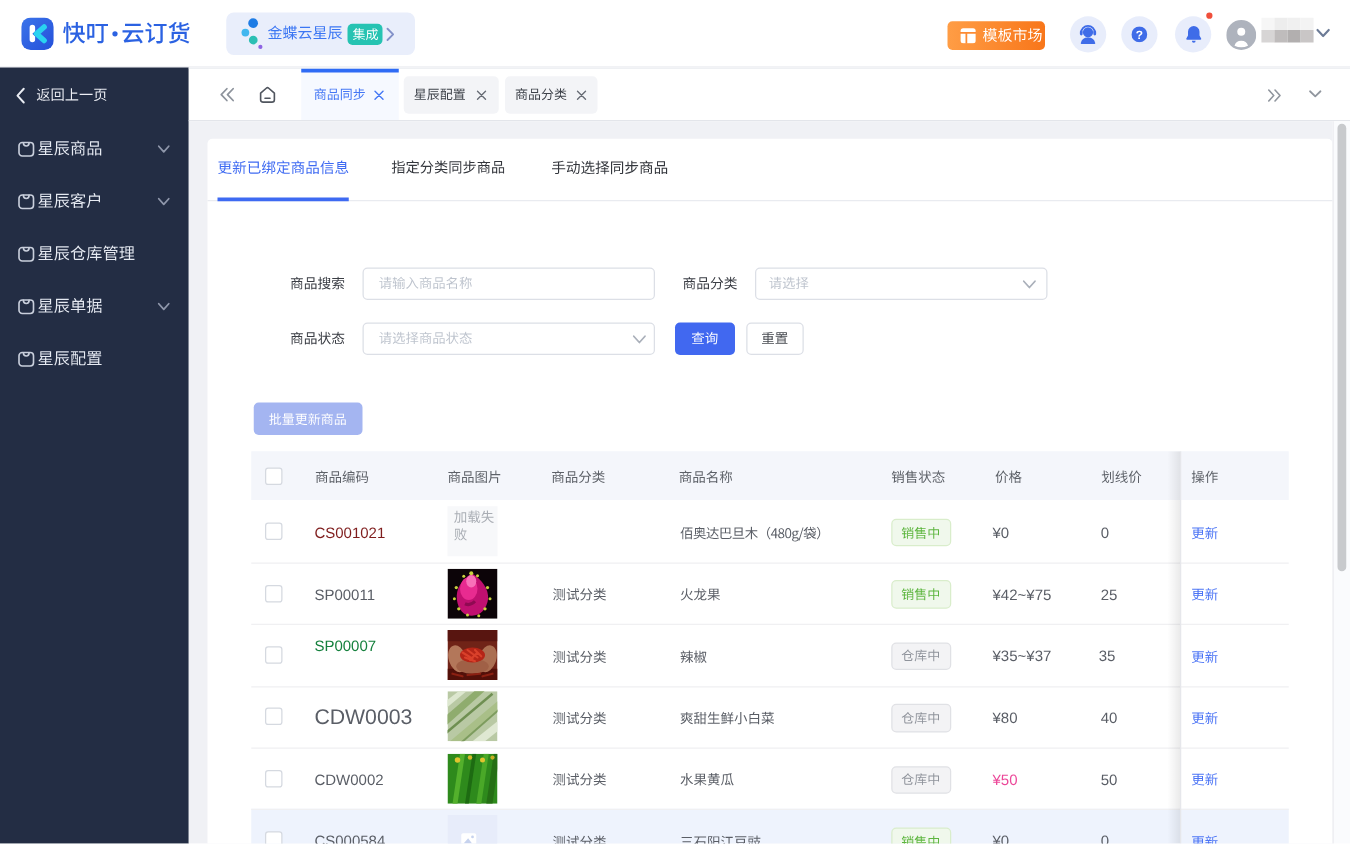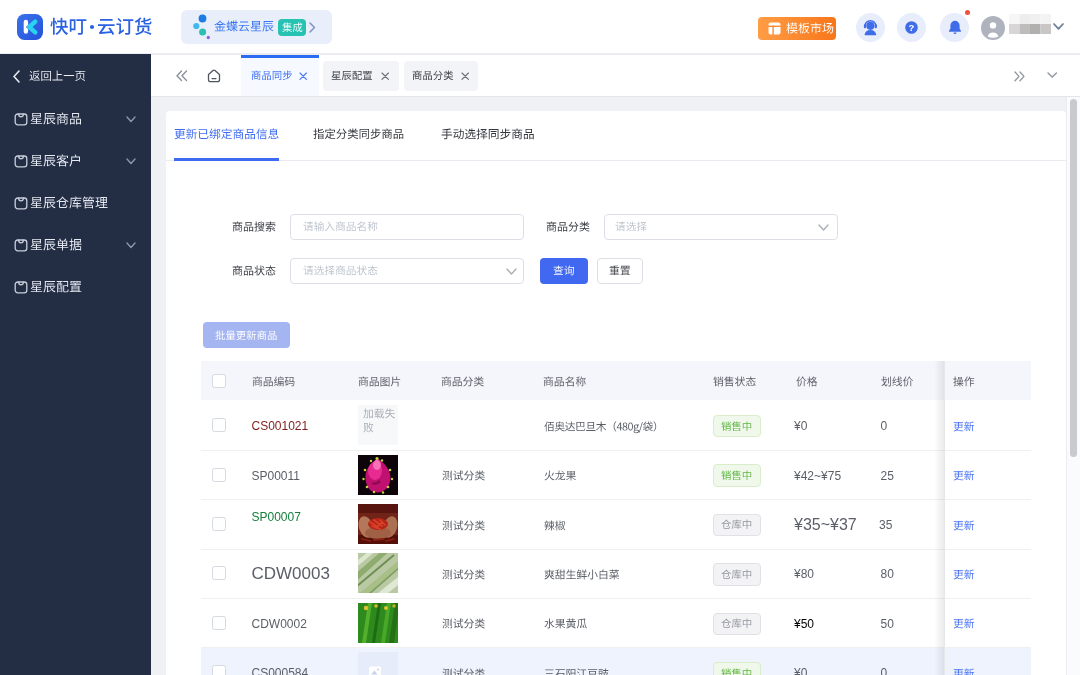--- a/index.html
+++ b/index.html
@@ -336,21 +336,21 @@
     <svg style="position:absolute;left:442px;top:519.5px;" width="44" height="13.0" viewBox="0 -9.5 44 13.0">
       <path fill="#5a5e66" d="M5.2 -1.0C5.8 -0.5 6.4 0.3 6.7 0.8L7.3 0.4C7.0 -0.0 6.3 -0.8 5.8 -1.3ZM3.4 -8.4L3.4 -1.7L4.0 -1.7L4.0 -7.8L6.4 -7.8L6.4 -1.7L7.0 -1.7L7.0 -8.4ZM9.4 -8.9L9.4 -0.1C9.4 0.1 9.3 0.1 9.1 0.1C9.0 0.2 8.5 0.2 7.9 0.1C8.0 0.3 8.1 0.6 8.2 0.8C8.9 0.8 9.4 0.8 9.7 0.7C9.9 0.6 10.0 0.4 10.0 -0.1L10.0 -8.9ZM7.9 -8.1L7.9 -1.6L8.5 -1.6L8.5 -8.1ZM4.8 -7.1L4.8 -3.2C4.8 -1.9 4.6 -0.6 2.8 0.3C2.9 0.4 3.1 0.7 3.2 0.8C5.1 -0.1 5.4 -1.8 5.4 -3.2L5.4 -7.1ZM0.9 -8.4C1.5 -8.0 2.3 -7.5 2.6 -7.2L3.1 -7.8C2.7 -8.2 1.9 -8.6 1.4 -9.0ZM0.4 -5.5C1.0 -5.1 1.8 -4.6 2.2 -4.3L2.7 -5.0C2.3 -5.3 1.5 -5.7 0.9 -6.0ZM0.6 0.3L1.4 0.7C1.8 -0.3 2.4 -1.6 2.7 -2.7L2.1 -3.2C1.7 -1.9 1.1 -0.5 0.6 0.3ZM12.1 -8.4C12.6 -7.9 13.3 -7.2 13.7 -6.8L14.2 -7.3C13.9 -7.8 13.2 -8.4 12.6 -8.9ZM19.2 -8.6C19.6 -8.1 20.1 -7.5 20.4 -7.0L21.0 -7.4C20.7 -7.9 20.2 -8.5 19.8 -8.9ZM11.3 -5.7L11.3 -4.9L12.8 -4.9L12.8 -1.0C12.8 -0.6 12.5 -0.2 12.3 -0.1C12.5 0.0 12.7 0.4 12.7 0.6C12.9 0.4 13.2 0.2 15.0 -1.0C15.0 -1.2 14.9 -1.5 14.8 -1.7L13.6 -1.0L13.6 -5.7ZM18.0 -9.0L18.1 -6.8L14.5 -6.8L14.5 -6.0L18.1 -6.0C18.3 -2.0 18.8 0.8 20.2 0.8C20.6 0.8 21.0 0.4 21.2 -1.4C21.1 -1.5 20.7 -1.7 20.6 -1.9C20.5 -0.8 20.4 -0.2 20.2 -0.2C19.5 -0.3 19.1 -2.7 18.9 -6.0L21.2 -6.0L21.2 -6.8L18.9 -6.8C18.9 -7.5 18.9 -8.3 18.9 -9.0ZM14.7 -0.7L14.9 0.1C15.8 -0.2 17.0 -0.5 18.1 -0.8L18.0 -1.6L16.8 -1.2L16.8 -3.7L17.8 -3.7L17.8 -4.5L14.9 -4.5L14.9 -3.7L16.0 -3.7L16.0 -1.0ZM28.9 -8.9L28.1 -8.6C28.9 -7.0 30.2 -5.2 31.3 -4.2C31.5 -4.5 31.8 -4.8 32.0 -4.9C30.9 -5.8 29.5 -7.4 28.9 -8.9ZM25.1 -8.9C24.5 -7.2 23.4 -5.7 22.1 -4.8C22.3 -4.6 22.6 -4.3 22.8 -4.1C23.1 -4.4 23.3 -4.6 23.6 -4.9L23.6 -4.2L25.7 -4.2C25.5 -2.4 24.9 -0.6 22.3 0.2C22.5 0.4 22.7 0.7 22.8 0.9C25.6 -0.1 26.3 -2.1 26.6 -4.2L29.5 -4.2C29.4 -1.5 29.2 -0.4 28.9 -0.2C28.8 -0.0 28.7 -0.0 28.5 -0.0C28.2 -0.0 27.6 -0.0 26.9 -0.1C27.0 0.1 27.1 0.5 27.1 0.7C27.8 0.8 28.5 0.8 28.8 0.7C29.2 0.7 29.5 0.6 29.7 0.4C30.1 -0.1 30.2 -1.3 30.4 -4.6C30.4 -4.7 30.4 -5.0 30.4 -5.0L23.7 -5.0C24.6 -6.0 25.4 -7.2 26.0 -8.6ZM40.5 -8.9C40.2 -8.4 39.7 -7.8 39.4 -7.3L40.0 -7.1C40.4 -7.5 40.9 -8.1 41.3 -8.6ZM34.4 -8.5C34.8 -8.1 35.3 -7.4 35.5 -7.0L36.2 -7.4C36.0 -7.8 35.5 -8.4 35.0 -8.8ZM37.4 -9.1L37.4 -7.0L33.2 -7.0L33.2 -6.2L36.7 -6.2C35.8 -5.3 34.4 -4.6 33.0 -4.2C33.1 -4.1 33.4 -3.8 33.5 -3.6C35.0 -4.0 36.4 -4.8 37.4 -5.9L37.4 -4.1L38.2 -4.1L38.2 -5.7C39.5 -5.0 41.2 -4.1 42.0 -3.6L42.4 -4.3C41.6 -4.8 40.0 -5.6 38.7 -6.2L42.5 -6.2L42.5 -7.0L38.2 -7.0L38.2 -9.1ZM37.4 -3.9C37.3 -3.4 37.3 -3.0 37.2 -2.7L33.1 -2.7L33.1 -1.9L36.9 -1.9C36.4 -0.9 35.3 -0.2 32.9 0.1C33.0 0.3 33.3 0.6 33.3 0.9C36.0 0.4 37.2 -0.5 37.8 -1.9C38.6 -0.3 40.1 0.5 42.3 0.9C42.4 0.6 42.6 0.3 42.8 0.1C40.8 -0.1 39.4 -0.8 38.6 -1.9L42.5 -1.9L42.5 -2.7L38.0 -2.7C38.1 -3.1 38.2 -3.4 38.3 -3.9Z"></path>
     </svg>
     <svg style="position:absolute;left:543.8px;top:519.5px;" width="22" height="13.0" viewBox="0 -9.5 22 13.0">
       <path fill="#5a5e66" d="M1.0 -6.7C1.3 -6.1 1.6 -5.3 1.7 -4.8L2.4 -5.1C2.2 -5.6 1.9 -6.3 1.6 -6.9ZM5.1 -6.0L5.1 -3.1L6.8 -3.1C6.2 -1.9 5.0 -0.8 4.0 -0.2C4.1 -0.1 4.4 0.2 4.5 0.4C5.4 -0.2 6.4 -1.2 7.1 -2.2L7.1 0.9L7.9 0.9L7.9 -2.4C8.5 -1.3 9.3 -0.3 10.0 0.3C10.1 0.1 10.4 -0.2 10.6 -0.3C9.7 -0.9 8.7 -2.1 8.2 -3.1L10.0 -3.1L10.0 -6.0L7.9 -6.0L7.9 -7.1L10.3 -7.1L10.3 -7.8L7.9 -7.8L7.9 -9.1L7.1 -9.1L7.1 -7.8L4.9 -7.8L4.9 -7.1L7.1 -7.1L7.1 -6.0ZM5.8 -5.4L7.1 -5.4L7.1 -3.8L5.8 -3.8ZM7.9 -5.4L9.2 -5.4L9.2 -3.8L7.9 -3.8ZM2.0 -8.9C2.2 -8.5 2.5 -8.0 2.7 -7.7L0.6 -7.7L0.6 -7.0L4.7 -7.0L4.7 -7.7L3.0 -7.7L3.4 -7.9C3.2 -8.2 2.9 -8.8 2.6 -9.1ZM0.7 -2.9L0.7 -2.2L2.3 -2.2C2.2 -1.3 1.9 -0.3 0.9 0.3C1.0 0.5 1.3 0.7 1.4 0.9C2.6 0.1 3.0 -1.1 3.0 -2.2L4.6 -2.2L4.6 -2.9L3.1 -2.9L3.1 -4.0L4.8 -4.0L4.8 -4.7L3.6 -4.7C3.9 -5.3 4.2 -6.0 4.5 -6.7L3.7 -6.8C3.5 -6.2 3.2 -5.3 2.9 -4.7L0.5 -4.7L0.5 -4.0L2.3 -4.0L2.3 -2.9ZM14.7 -3.5C14.5 -2.6 14.2 -1.7 13.8 -1.1C13.9 -1.0 14.2 -0.8 14.4 -0.7C14.8 -1.4 15.1 -2.4 15.3 -3.4ZM16.7 -3.2C17.0 -2.6 17.4 -1.8 17.5 -1.3L18.1 -1.6C18.0 -2.1 17.6 -2.9 17.2 -3.5ZM17.6 -8.1L17.6 -7.4L17.9 -7.4C18.1 -5.5 18.4 -3.7 18.9 -2.3C18.3 -1.2 17.6 -0.3 16.7 0.3C16.9 0.4 17.2 0.6 17.3 0.8C18.0 0.3 18.7 -0.4 19.2 -1.4C19.6 -0.5 20.1 0.3 20.7 0.9C20.8 0.7 21.1 0.4 21.3 0.3C20.6 -0.3 20.1 -1.1 19.6 -2.2C20.3 -3.7 20.8 -5.6 21.0 -8.0L20.6 -8.1L20.4 -8.1ZM18.6 -7.4L20.2 -7.4C20.1 -5.8 19.8 -4.4 19.3 -3.2C19.0 -4.5 18.7 -5.9 18.6 -7.4ZM15.6 -8.9L15.6 -5.1L14.0 -5.1L14.0 -4.4L15.6 -4.4L15.6 -0.2C15.6 -0.1 15.6 -0.1 15.5 -0.1C15.4 -0.1 15.0 -0.1 14.6 -0.1C14.7 0.1 14.8 0.4 14.9 0.6C15.4 0.6 15.8 0.6 16.0 0.5C16.3 0.4 16.3 0.2 16.3 -0.2L16.3 -4.4L18.0 -4.4L18.0 -5.1L16.3 -5.1L16.3 -6.6L17.7 -6.6L17.7 -7.3L16.3 -7.3L16.3 -8.9ZM12.5 -9.1L12.5 -7.0L11.3 -7.0L11.3 -6.2L12.5 -6.2C12.2 -4.8 11.7 -3.1 11.1 -2.3C11.2 -2.1 11.4 -1.7 11.5 -1.5C11.9 -2.1 12.2 -3.2 12.5 -4.4L12.5 0.9L13.2 0.9L13.2 -4.6C13.5 -4.1 13.8 -3.4 13.9 -3.1L14.3 -3.7C14.2 -4.0 13.5 -5.2 13.2 -5.6L13.2 -6.2L14.3 -6.2L14.3 -7.0L13.2 -7.0L13.2 -9.1Z"></path>
     </svg>
     <div style="position:absolute;left:713px;top:513.7px;width:48px;height:22.5px;background:#f3f3f5;border:1px solid #e0e1e5;border-radius:4px"></div>
     <svg style="position:absolute;left:721.4px;top:519.3px;" width="32" height="12.5" viewBox="0 -9.2 32 12.5">
       <path fill="#8f939b" d="M5.2 -8.7C4.1 -7.1 2.3 -5.6 0.3 -4.7C0.5 -4.5 0.8 -4.3 0.9 -4.1C1.4 -4.3 1.9 -4.6 2.4 -4.9L2.4 -0.8C2.4 0.3 2.8 0.6 4.2 0.6C4.5 0.6 6.9 0.6 7.3 0.6C8.6 0.6 8.9 0.1 9.0 -1.5C8.8 -1.5 8.4 -1.7 8.2 -1.8C8.1 -0.5 8.0 -0.2 7.2 -0.2C6.7 -0.2 4.6 -0.2 4.2 -0.2C3.4 -0.2 3.2 -0.3 3.2 -0.8L3.2 -4.3L7.1 -4.3C7.1 -3.0 7.0 -2.5 6.9 -2.4C6.8 -2.3 6.7 -2.3 6.5 -2.3C6.3 -2.3 5.8 -2.3 5.2 -2.3C5.3 -2.1 5.4 -1.8 5.4 -1.6C5.9 -1.6 6.5 -1.6 6.8 -1.6C7.1 -1.6 7.4 -1.7 7.5 -1.9C7.8 -2.2 7.9 -2.9 7.9 -4.7C7.9 -4.8 7.9 -5.0 7.9 -5.0L2.6 -5.0C3.6 -5.7 4.5 -6.6 5.2 -7.5C6.5 -6.0 7.9 -5.1 9.6 -4.2C9.7 -4.4 9.9 -4.7 10.1 -4.9C8.4 -5.6 6.9 -6.6 5.7 -8.1L5.9 -8.4ZM13.8 -2.5C13.9 -2.6 14.2 -2.7 14.8 -2.7L16.6 -2.7L16.6 -1.5L12.8 -1.5L12.8 -0.8L16.6 -0.8L16.6 0.8L17.3 0.8L17.3 -0.8L20.3 -0.8L20.3 -1.5L17.3 -1.5L17.3 -2.7L19.6 -2.7L19.6 -3.4L17.3 -3.4L17.3 -4.5L16.6 -4.5L16.6 -3.4L14.6 -3.4C14.9 -3.9 15.2 -4.4 15.5 -5.0L19.9 -5.0L19.9 -5.7L15.9 -5.7L16.2 -6.5L15.4 -6.7C15.3 -6.4 15.2 -6.0 15.0 -5.7L13.1 -5.7L13.1 -5.0L14.7 -5.0C14.4 -4.5 14.2 -4.1 14.1 -3.9C13.9 -3.6 13.7 -3.3 13.5 -3.3C13.6 -3.1 13.7 -2.7 13.8 -2.5ZM15.3 -8.5C15.5 -8.3 15.6 -8.0 15.8 -7.7L11.7 -7.7L11.7 -4.7C11.7 -3.2 11.6 -1.1 10.7 0.4C10.9 0.5 11.3 0.7 11.4 0.9C12.3 -0.7 12.4 -3.1 12.4 -4.7L12.4 -6.9L20.3 -6.9L20.3 -7.7L16.6 -7.7C16.5 -8.0 16.3 -8.4 16.0 -8.7ZM25.6 -8.7L25.6 -6.9L21.8 -6.9L21.8 -1.9L22.6 -1.9L22.6 -2.6L25.6 -2.6L25.6 0.8L26.4 0.8L26.4 -2.6L29.4 -2.6L29.4 -2.0L30.2 -2.0L30.2 -6.9L26.4 -6.9L26.4 -8.7ZM22.6 -3.3L22.6 -6.1L25.6 -6.1L25.6 -3.3ZM29.4 -3.3L26.4 -3.3L26.4 -6.1L29.4 -6.1Z"></path>
     </svg>
-    <div style="position:absolute;left:794px;top:516.9px;width:80px;height:16px;font-size:16px;color:#5a5e66;line-height:16px">¥35~¥37</div>
+    <div style="position:absolute;left:794px;top:516.9px;width:80px;height:16px;font-size:12px;color:#5a5e66;line-height:16px">¥35~¥37</div>
     <div style="position:absolute;left:879px;top:516.9px;width:40px;height:16px;font-size:12px;color:#5a5e66;line-height:16px">35</div>
     <svg style="position:absolute;left:952.7px;top:519.5px;" width="22" height="13.0" viewBox="0 -9.5 22 13.0">
       <path fill="#4b74f5" d="M2.7 -2.6L2.0 -2.3C2.4 -1.7 2.9 -1.2 3.4 -0.8C2.7 -0.4 1.8 -0.1 0.5 0.2C0.7 0.3 0.9 0.7 1.0 0.9C2.4 0.6 3.4 0.2 4.1 -0.3C5.6 0.5 7.6 0.7 10.1 0.8C10.2 0.6 10.3 0.2 10.5 0.0C8.0 -0.0 6.2 -0.2 4.8 -0.8C5.3 -1.4 5.6 -2.0 5.8 -2.7L9.4 -2.7L9.4 -6.8L5.9 -6.8L5.9 -7.8L10.1 -7.8L10.1 -8.5L0.7 -8.5L0.7 -7.8L5.0 -7.8L5.0 -6.8L1.7 -6.8L1.7 -2.7L4.9 -2.7C4.8 -2.1 4.5 -1.7 4.0 -1.2C3.5 -1.6 3.1 -2.0 2.7 -2.6ZM2.5 -4.4L5.0 -4.4L5.0 -4.0C5.0 -3.8 5.0 -3.6 5.0 -3.3L2.5 -3.3ZM5.9 -3.3C5.9 -3.6 5.9 -3.8 5.9 -4.0L5.9 -4.4L8.6 -4.4L8.6 -3.3ZM2.5 -6.2L5.0 -6.2L5.0 -5.1L2.5 -5.1ZM5.9 -6.2L8.6 -6.2L8.6 -5.1L5.9 -5.1ZM14.7 -2.3C15.0 -1.8 15.4 -1.0 15.6 -0.6L16.1 -0.9C16.0 -1.4 15.6 -2.1 15.2 -2.6ZM12.3 -2.5C12.0 -1.9 11.7 -1.2 11.2 -0.7C11.4 -0.6 11.7 -0.4 11.8 -0.3C12.2 -0.8 12.7 -1.6 12.9 -2.4ZM16.8 -8.0L16.8 -4.3C16.8 -2.9 16.7 -1.0 15.8 0.3C15.9 0.4 16.3 0.6 16.4 0.8C17.4 -0.6 17.5 -2.8 17.5 -4.3L17.5 -4.7L19.2 -4.7L19.2 0.8L20.0 0.8L20.0 -4.7L21.1 -4.7L21.1 -5.4L17.5 -5.4L17.5 -7.5C18.7 -7.7 19.9 -7.9 20.8 -8.3L20.2 -8.9C19.4 -8.6 18.0 -8.2 16.8 -8.0ZM13.1 -8.9C13.3 -8.6 13.5 -8.3 13.6 -7.9L11.5 -7.9L11.5 -7.3L16.2 -7.3L16.2 -7.9L14.4 -7.9C14.3 -8.3 14.1 -8.8 13.8 -9.1ZM14.9 -7.2C14.7 -6.7 14.5 -6.0 14.3 -5.5L11.3 -5.5L11.3 -4.8L13.5 -4.8L13.5 -3.7L11.3 -3.7L11.3 -2.9L13.5 -2.9L13.5 -0.2C13.5 -0.1 13.5 -0.1 13.4 -0.1C13.3 -0.0 12.9 -0.0 12.5 -0.1C12.7 0.1 12.8 0.4 12.8 0.6C13.3 0.6 13.7 0.6 13.9 0.5C14.2 0.4 14.3 0.2 14.3 -0.2L14.3 -2.9L16.3 -2.9L16.3 -3.7L14.3 -3.7L14.3 -4.8L16.4 -4.8L16.4 -5.5L15.0 -5.5C15.2 -5.9 15.4 -6.5 15.6 -7.0ZM12.2 -7.0C12.4 -6.5 12.5 -5.9 12.6 -5.5L13.3 -5.7C13.2 -6.1 13.0 -6.7 12.8 -7.2Z"></path>
     </svg>
     <div style="position:absolute;left:201px;top:548.6px;width:830px;height:1px;background:#f0f0f2"></div>
     <div style="position:absolute;left:212px;top:566.3px;width:14px;height:14px;border:1px solid #d5d9e0;border-radius:2.5px;background:#fff"></div>
     <div style="position:absolute;left:251.5px;top:566.3px;width:90px;height:16px;font-size:17px;color:#5a5e66;line-height:16px">CDW0003</div>
     <svg class="abs" style="left:358px;top:553.3px" width="40" height="40">
       <rect width="40" height="40" fill="#b9c9a4"></rect>
       <path d="M-4 10 L14 -4 L20 -4 L-4 16 Z" fill="#dde7cf"></path>
@@ -364,21 +364,21 @@
       <path fill="#5a5e66" d="M5.2 -1.0C5.8 -0.5 6.4 0.3 6.7 0.8L7.3 0.4C7.0 -0.0 6.3 -0.8 5.8 -1.3ZM3.4 -8.4L3.4 -1.7L4.0 -1.7L4.0 -7.8L6.4 -7.8L6.4 -1.7L7.0 -1.7L7.0 -8.4ZM9.4 -8.9L9.4 -0.1C9.4 0.1 9.3 0.1 9.1 0.1C9.0 0.2 8.5 0.2 7.9 0.1C8.0 0.3 8.1 0.6 8.2 0.8C8.9 0.8 9.4 0.8 9.7 0.7C9.9 0.6 10.0 0.4 10.0 -0.1L10.0 -8.9ZM7.9 -8.1L7.9 -1.6L8.5 -1.6L8.5 -8.1ZM4.8 -7.1L4.8 -3.2C4.8 -1.9 4.6 -0.6 2.8 0.3C2.9 0.4 3.1 0.7 3.2 0.8C5.1 -0.1 5.4 -1.8 5.4 -3.2L5.4 -7.1ZM0.9 -8.4C1.5 -8.0 2.3 -7.5 2.6 -7.2L3.1 -7.8C2.7 -8.2 1.9 -8.6 1.4 -9.0ZM0.4 -5.5C1.0 -5.1 1.8 -4.6 2.2 -4.3L2.7 -5.0C2.3 -5.3 1.5 -5.7 0.9 -6.0ZM0.6 0.3L1.4 0.7C1.8 -0.3 2.4 -1.6 2.7 -2.7L2.1 -3.2C1.7 -1.9 1.1 -0.5 0.6 0.3ZM12.1 -8.4C12.6 -7.9 13.3 -7.2 13.7 -6.8L14.2 -7.3C13.9 -7.8 13.2 -8.4 12.6 -8.9ZM19.2 -8.6C19.6 -8.1 20.1 -7.5 20.4 -7.0L21.0 -7.4C20.7 -7.9 20.2 -8.5 19.8 -8.9ZM11.3 -5.7L11.3 -4.9L12.8 -4.9L12.8 -1.0C12.8 -0.6 12.5 -0.2 12.3 -0.1C12.5 0.0 12.7 0.4 12.7 0.6C12.9 0.4 13.2 0.2 15.0 -1.0C15.0 -1.2 14.9 -1.5 14.8 -1.7L13.6 -1.0L13.6 -5.7ZM18.0 -9.0L18.1 -6.8L14.5 -6.8L14.5 -6.0L18.1 -6.0C18.3 -2.0 18.8 0.8 20.2 0.8C20.6 0.8 21.0 0.4 21.2 -1.4C21.1 -1.5 20.7 -1.7 20.6 -1.9C20.5 -0.8 20.4 -0.2 20.2 -0.2C19.5 -0.3 19.1 -2.7 18.9 -6.0L21.2 -6.0L21.2 -6.8L18.9 -6.8C18.9 -7.5 18.9 -8.3 18.9 -9.0ZM14.7 -0.7L14.9 0.1C15.8 -0.2 17.0 -0.5 18.1 -0.8L18.0 -1.6L16.8 -1.2L16.8 -3.7L17.8 -3.7L17.8 -4.5L14.9 -4.5L14.9 -3.7L16.0 -3.7L16.0 -1.0ZM28.9 -8.9L28.1 -8.6C28.9 -7.0 30.2 -5.2 31.3 -4.2C31.5 -4.5 31.8 -4.8 32.0 -4.9C30.9 -5.8 29.5 -7.4 28.9 -8.9ZM25.1 -8.9C24.5 -7.2 23.4 -5.7 22.1 -4.8C22.3 -4.6 22.6 -4.3 22.8 -4.1C23.1 -4.4 23.3 -4.6 23.6 -4.9L23.6 -4.2L25.7 -4.2C25.5 -2.4 24.9 -0.6 22.3 0.2C22.5 0.4 22.7 0.7 22.8 0.9C25.6 -0.1 26.3 -2.1 26.6 -4.2L29.5 -4.2C29.4 -1.5 29.2 -0.4 28.9 -0.2C28.8 -0.0 28.7 -0.0 28.5 -0.0C28.2 -0.0 27.6 -0.0 26.9 -0.1C27.0 0.1 27.1 0.5 27.1 0.7C27.8 0.8 28.5 0.8 28.8 0.7C29.2 0.7 29.5 0.6 29.7 0.4C30.1 -0.1 30.2 -1.3 30.4 -4.6C30.4 -4.7 30.4 -5.0 30.4 -5.0L23.7 -5.0C24.6 -6.0 25.4 -7.2 26.0 -8.6ZM40.5 -8.9C40.2 -8.4 39.7 -7.8 39.4 -7.3L40.0 -7.1C40.4 -7.5 40.9 -8.1 41.3 -8.6ZM34.4 -8.5C34.8 -8.1 35.3 -7.4 35.5 -7.0L36.2 -7.4C36.0 -7.8 35.5 -8.4 35.0 -8.8ZM37.4 -9.1L37.4 -7.0L33.2 -7.0L33.2 -6.2L36.7 -6.2C35.8 -5.3 34.4 -4.6 33.0 -4.2C33.1 -4.1 33.4 -3.8 33.5 -3.6C35.0 -4.0 36.4 -4.8 37.4 -5.9L37.4 -4.1L38.2 -4.1L38.2 -5.7C39.5 -5.0 41.2 -4.1 42.0 -3.6L42.4 -4.3C41.6 -4.8 40.0 -5.6 38.7 -6.2L42.5 -6.2L42.5 -7.0L38.2 -7.0L38.2 -9.1ZM37.4 -3.9C37.3 -3.4 37.3 -3.0 37.2 -2.7L33.1 -2.7L33.1 -1.9L36.9 -1.9C36.4 -0.9 35.3 -0.2 32.9 0.1C33.0 0.3 33.3 0.6 33.3 0.9C36.0 0.4 37.2 -0.5 37.8 -1.9C38.6 -0.3 40.1 0.5 42.3 0.9C42.4 0.6 42.6 0.3 42.8 0.1C40.8 -0.1 39.4 -0.8 38.6 -1.9L42.5 -1.9L42.5 -2.7L38.0 -2.7C38.1 -3.1 38.2 -3.4 38.3 -3.9Z"></path>
     </svg>
     <svg style="position:absolute;left:543.8px;top:568.9px;" width="76" height="13.0" viewBox="0 -9.5 76 13.0">
       <path fill="#5a5e66" d="M5.0 -9.0L5.0 -7.7L0.6 -7.7L0.6 -6.9L5.0 -6.9C4.9 -3.3 4.4 -1.0 0.4 0.2C0.6 0.3 0.9 0.7 1.0 0.9C3.7 0.1 4.9 -1.3 5.4 -3.3C6.2 -1.1 7.4 0.2 9.8 0.9C9.9 0.6 10.2 0.3 10.4 0.1C7.5 -0.5 6.3 -2.3 5.7 -5.2C5.8 -5.7 5.8 -6.3 5.8 -6.9L10.2 -6.9L10.2 -7.7L5.8 -7.7L5.9 -9.0ZM1.2 -6.1C1.5 -6.0 1.8 -5.7 2.1 -5.5C1.8 -5.2 1.3 -4.9 0.9 -4.7C1.1 -4.6 1.4 -4.3 1.5 -4.2C1.9 -4.5 2.3 -4.8 2.7 -5.2C3.1 -4.9 3.4 -4.6 3.6 -4.4L4.1 -4.9C3.8 -5.1 3.5 -5.3 3.2 -5.6C3.5 -5.9 3.8 -6.2 4.0 -6.5L3.4 -6.8C3.2 -6.5 2.9 -6.2 2.6 -6.0C2.3 -6.2 2.0 -6.4 1.7 -6.5ZM6.7 -6.1C7.0 -5.9 7.3 -5.7 7.6 -5.5C7.2 -5.2 6.8 -4.9 6.5 -4.7C6.6 -4.5 6.9 -4.3 7.0 -4.2C7.4 -4.4 7.8 -4.8 8.1 -5.1C8.5 -4.8 8.8 -4.5 9.0 -4.3L9.5 -4.8C9.3 -5.0 9.0 -5.3 8.6 -5.5C8.9 -5.9 9.2 -6.2 9.4 -6.5L8.8 -6.7C8.6 -6.5 8.3 -6.2 8.1 -5.9C7.8 -6.1 7.4 -6.3 7.1 -6.5ZM1.2 -3.5C1.5 -3.3 1.7 -3.1 2.0 -2.9C1.6 -2.5 1.3 -2.2 0.9 -2.0C1.0 -1.9 1.3 -1.6 1.4 -1.5C1.8 -1.7 2.2 -2.1 2.5 -2.4C2.8 -2.1 3.0 -1.9 3.2 -1.7L3.7 -2.2C3.5 -2.4 3.3 -2.6 3.0 -2.9C3.3 -3.2 3.7 -3.6 3.9 -3.9L3.2 -4.2C3.0 -3.9 2.8 -3.6 2.5 -3.3C2.2 -3.5 1.9 -3.7 1.7 -3.9ZM6.9 -3.5C7.2 -3.4 7.5 -3.1 7.8 -2.9C7.5 -2.6 7.2 -2.4 6.9 -2.2C7.0 -2.1 7.3 -1.9 7.5 -1.7C7.7 -2.0 8.0 -2.2 8.3 -2.5C8.7 -2.2 9.1 -1.9 9.3 -1.6L9.8 -2.0C9.5 -2.3 9.2 -2.6 8.8 -3.0C9.1 -3.3 9.4 -3.6 9.7 -4.0L9.0 -4.2C8.8 -3.9 8.5 -3.6 8.3 -3.4C8.0 -3.6 7.7 -3.8 7.4 -3.9ZM11.2 -6.0L11.2 -5.2L13.1 -5.2L13.1 -3.4L11.6 -3.4L11.6 0.7L12.4 0.7L12.4 0.1L14.6 0.1L14.6 0.5L15.4 0.5L15.4 -3.4L13.9 -3.4L13.9 -5.2L15.6 -5.2L15.6 -6.0L13.9 -6.0L13.9 -8.0C14.5 -8.1 15.1 -8.3 15.6 -8.5L14.9 -9.0C14.1 -8.7 12.5 -8.4 11.2 -8.2C11.3 -8.1 11.4 -7.8 11.5 -7.6C12.0 -7.7 12.5 -7.7 13.1 -7.8L13.1 -6.0ZM12.4 -0.6L12.4 -2.7L14.6 -2.7L14.6 -0.6ZM15.5 -7.0L15.5 -6.3L16.4 -6.3L16.4 0.9L17.2 0.9L17.2 0.3L19.6 0.3L19.6 0.8L20.4 0.8L20.4 -6.3L21.2 -6.3L21.2 -7.0L20.4 -7.0L20.4 -9.0L19.6 -9.0L19.6 -7.0L17.2 -7.0L17.2 -9.0L16.4 -9.0L16.4 -7.0ZM17.2 -6.3L19.6 -6.3L19.6 -3.8L17.2 -3.8ZM17.2 -3.1L19.6 -3.1L19.6 -0.5L17.2 -0.5ZM24.2 -8.9C23.8 -7.4 23.1 -5.9 22.2 -4.9C22.4 -4.8 22.7 -4.5 22.9 -4.4C23.3 -4.9 23.7 -5.5 24.0 -6.2L26.6 -6.2L26.6 -3.8L23.4 -3.8L23.4 -3.0L26.6 -3.0L26.6 -0.3L22.2 -0.3L22.2 0.5L31.8 0.5L31.8 -0.3L27.4 -0.3L27.4 -3.0L30.9 -3.0L30.9 -3.8L27.4 -3.8L27.4 -6.2L31.3 -6.2L31.3 -7.0L27.4 -7.0L27.4 -9.1L26.6 -9.1L26.6 -7.0L24.4 -7.0C24.6 -7.5 24.8 -8.1 25.0 -8.7ZM32.9 -0.4L33.0 0.4C34.2 0.2 35.9 0.0 37.5 -0.2L37.5 -0.9C35.8 -0.7 34.1 -0.5 32.9 -0.4ZM38.2 -8.6C38.5 -8.2 38.8 -7.5 38.9 -7.1L39.5 -7.4C39.4 -7.8 39.1 -8.4 38.8 -8.9ZM36.2 -7.5C36.0 -7.1 35.8 -6.6 35.6 -6.3L34.0 -6.3C34.2 -6.7 34.5 -7.1 34.6 -7.5ZM34.5 -9.1C34.2 -8.1 33.7 -6.9 32.8 -5.9C33.0 -5.8 33.2 -5.6 33.3 -5.5L33.4 -5.5L33.4 -1.6L37.3 -1.6L37.3 -6.3L36.3 -6.3C36.6 -6.8 36.9 -7.3 37.2 -7.9L36.7 -8.2L36.6 -8.1L34.9 -8.1C35.0 -8.4 35.1 -8.7 35.2 -9.0ZM34.0 -3.7L35.0 -3.7L35.0 -2.2L34.0 -2.2ZM35.6 -3.7L36.6 -3.7L36.6 -2.2L35.6 -2.2ZM34.0 -5.6L35.0 -5.6L35.0 -4.3L34.0 -4.3ZM35.6 -5.6L36.6 -5.6L36.6 -4.3L35.6 -4.3ZM37.6 -2.4L37.6 -1.6L39.8 -1.6L39.8 0.9L40.6 0.9L40.6 -1.6L42.8 -1.6L42.8 -2.4L40.6 -2.4L40.6 -3.9L42.4 -3.9L42.4 -4.6L40.6 -4.6L40.6 -6.2L42.6 -6.2L42.6 -6.9L41.3 -6.9C41.6 -7.5 41.9 -8.1 42.2 -8.7L41.4 -8.9C41.2 -8.3 40.9 -7.5 40.5 -6.9L37.8 -6.9L37.8 -6.2L39.8 -6.2L39.8 -4.6L38.0 -4.6L38.0 -3.9L39.8 -3.9L39.8 -2.4ZM48.2 -8.9L48.2 -0.3C48.2 -0.0 48.1 0.0 47.9 0.0C47.7 0.0 46.9 0.1 46.1 0.0C46.2 0.2 46.4 0.6 46.5 0.9C47.5 0.9 48.1 0.9 48.5 0.7C48.9 0.6 49.1 0.3 49.1 -0.3L49.1 -8.9ZM50.8 -6.2C51.7 -4.6 52.6 -2.6 52.9 -1.3L53.7 -1.7C53.5 -3.0 52.5 -4.9 51.6 -6.5ZM45.4 -6.4C45.1 -4.9 44.5 -3.1 43.5 -1.9C43.8 -1.8 44.1 -1.6 44.3 -1.5C45.3 -2.7 45.9 -4.6 46.3 -6.2ZM58.8 -9.1C58.7 -8.6 58.4 -7.9 58.2 -7.3L55.6 -7.3L55.6 0.9L56.4 0.9L56.4 0.1L62.4 0.1L62.4 0.8L63.3 0.8L63.3 -7.3L59.1 -7.3C59.3 -7.8 59.6 -8.4 59.8 -8.9ZM56.4 -0.7L56.4 -3.3L62.4 -3.3L62.4 -0.7ZM56.4 -4.1L56.4 -6.5L62.4 -6.5L62.4 -4.1ZM73.6 -7.0C71.8 -6.6 68.5 -6.3 65.8 -6.3C65.9 -6.1 65.9 -5.7 66.0 -5.6C68.7 -5.6 72.1 -5.8 74.2 -6.3ZM66.3 -5.0C66.7 -4.5 67.1 -3.8 67.2 -3.4L68.0 -3.7C67.8 -4.1 67.4 -4.8 66.9 -5.3ZM69.2 -5.3C69.6 -4.8 69.8 -4.2 69.9 -3.7L70.7 -4.0C70.6 -4.4 70.3 -5.0 70.0 -5.5ZM73.5 -5.7C73.2 -5.0 72.7 -4.1 72.3 -3.6L72.9 -3.3C73.4 -3.8 73.9 -4.7 74.3 -5.4ZM71.6 -9.1L71.6 -8.3L68.8 -8.3L68.8 -9.1L68.0 -9.1L68.0 -8.3L65.5 -8.3L65.5 -7.6L68.0 -7.6L68.0 -6.7L68.8 -6.7L68.8 -7.6L71.6 -7.6L71.6 -6.8L72.4 -6.8L72.4 -7.6L75.0 -7.6L75.0 -8.3L72.4 -8.3L72.4 -9.1ZM69.8 -3.7L69.8 -2.9L65.4 -2.9L65.4 -2.1L69.0 -2.1C68.1 -1.2 66.5 -0.4 65.2 -0.0C65.4 0.1 65.6 0.4 65.7 0.7C67.1 0.2 68.7 -0.8 69.8 -1.8L69.8 0.9L70.6 0.9L70.6 -1.9C71.6 -0.8 73.2 0.1 74.6 0.6C74.8 0.4 75.0 0.1 75.2 -0.1C73.8 -0.5 72.2 -1.2 71.3 -2.1L75.0 -2.1L75.0 -2.9L70.6 -2.9L70.6 -3.7Z"></path>
     </svg>
     <div style="position:absolute;left:713px;top:563.1px;width:48px;height:22.5px;background:#f3f3f5;border:1px solid #e0e1e5;border-radius:4px"></div>
     <svg style="position:absolute;left:721.4px;top:568.7px;" width="32" height="12.5" viewBox="0 -9.2 32 12.5">
       <path fill="#8f939b" d="M5.2 -8.7C4.1 -7.1 2.3 -5.6 0.3 -4.7C0.5 -4.5 0.8 -4.3 0.9 -4.1C1.4 -4.3 1.9 -4.6 2.4 -4.9L2.4 -0.8C2.4 0.3 2.8 0.6 4.2 0.6C4.5 0.6 6.9 0.6 7.3 0.6C8.6 0.6 8.9 0.1 9.0 -1.5C8.8 -1.5 8.4 -1.7 8.2 -1.8C8.1 -0.5 8.0 -0.2 7.2 -0.2C6.7 -0.2 4.6 -0.2 4.2 -0.2C3.4 -0.2 3.2 -0.3 3.2 -0.8L3.2 -4.3L7.1 -4.3C7.1 -3.0 7.0 -2.5 6.9 -2.4C6.8 -2.3 6.7 -2.3 6.5 -2.3C6.3 -2.3 5.8 -2.3 5.2 -2.3C5.3 -2.1 5.4 -1.8 5.4 -1.6C5.9 -1.6 6.5 -1.6 6.8 -1.6C7.1 -1.6 7.4 -1.7 7.5 -1.9C7.8 -2.2 7.9 -2.9 7.9 -4.7C7.9 -4.8 7.9 -5.0 7.9 -5.0L2.6 -5.0C3.6 -5.7 4.5 -6.6 5.2 -7.5C6.5 -6.0 7.9 -5.1 9.6 -4.2C9.7 -4.4 9.9 -4.7 10.1 -4.9C8.4 -5.6 6.9 -6.6 5.7 -8.1L5.9 -8.4ZM13.8 -2.5C13.9 -2.6 14.2 -2.7 14.8 -2.7L16.6 -2.7L16.6 -1.5L12.8 -1.5L12.8 -0.8L16.6 -0.8L16.6 0.8L17.3 0.8L17.3 -0.8L20.3 -0.8L20.3 -1.5L17.3 -1.5L17.3 -2.7L19.6 -2.7L19.6 -3.4L17.3 -3.4L17.3 -4.5L16.6 -4.5L16.6 -3.4L14.6 -3.4C14.9 -3.9 15.2 -4.4 15.5 -5.0L19.9 -5.0L19.9 -5.7L15.9 -5.7L16.2 -6.5L15.4 -6.7C15.3 -6.4 15.2 -6.0 15.0 -5.7L13.1 -5.7L13.1 -5.0L14.7 -5.0C14.4 -4.5 14.2 -4.1 14.1 -3.9C13.9 -3.6 13.7 -3.3 13.5 -3.3C13.6 -3.1 13.7 -2.7 13.8 -2.5ZM15.3 -8.5C15.5 -8.3 15.6 -8.0 15.8 -7.7L11.7 -7.7L11.7 -4.7C11.7 -3.2 11.6 -1.1 10.7 0.4C10.9 0.5 11.3 0.7 11.4 0.9C12.3 -0.7 12.4 -3.1 12.4 -4.7L12.4 -6.9L20.3 -6.9L20.3 -7.7L16.6 -7.7C16.5 -8.0 16.3 -8.4 16.0 -8.7ZM25.6 -8.7L25.6 -6.9L21.8 -6.9L21.8 -1.9L22.6 -1.9L22.6 -2.6L25.6 -2.6L25.6 0.8L26.4 0.8L26.4 -2.6L29.4 -2.6L29.4 -2.0L30.2 -2.0L30.2 -6.9L26.4 -6.9L26.4 -8.7ZM22.6 -3.3L22.6 -6.1L25.6 -6.1L25.6 -3.3ZM29.4 -3.3L26.4 -3.3L26.4 -6.1L29.4 -6.1Z"></path>
     </svg>
     <div style="position:absolute;left:794px;top:566.3px;width:80px;height:16px;font-size:12px;color:#5a5e66;line-height:16px">¥80</div>
-    <div style="position:absolute;left:880.5px;top:566.3px;width:40px;height:16px;font-size:12px;color:#5a5e66;line-height:16px">80</div>
+    <div style="position:absolute;left:880.5px;top:566.3px;width:40px;height:16px;font-size:12px;color:#5a5e66;line-height:16px">40</div>
     <svg style="position:absolute;left:952.7px;top:568.9px;" width="22" height="13.0" viewBox="0 -9.5 22 13.0">
       <path fill="#4b74f5" d="M2.7 -2.6L2.0 -2.3C2.4 -1.7 2.9 -1.2 3.4 -0.8C2.7 -0.4 1.8 -0.1 0.5 0.2C0.7 0.3 0.9 0.7 1.0 0.9C2.4 0.6 3.4 0.2 4.1 -0.3C5.6 0.5 7.6 0.7 10.1 0.8C10.2 0.6 10.3 0.2 10.5 0.0C8.0 -0.0 6.2 -0.2 4.8 -0.8C5.3 -1.4 5.6 -2.0 5.8 -2.7L9.4 -2.7L9.4 -6.8L5.9 -6.8L5.9 -7.8L10.1 -7.8L10.1 -8.5L0.7 -8.5L0.7 -7.8L5.0 -7.8L5.0 -6.8L1.7 -6.8L1.7 -2.7L4.9 -2.7C4.8 -2.1 4.5 -1.7 4.0 -1.2C3.5 -1.6 3.1 -2.0 2.7 -2.6ZM2.5 -4.4L5.0 -4.4L5.0 -4.0C5.0 -3.8 5.0 -3.6 5.0 -3.3L2.5 -3.3ZM5.9 -3.3C5.9 -3.6 5.9 -3.8 5.9 -4.0L5.9 -4.4L8.6 -4.4L8.6 -3.3ZM2.5 -6.2L5.0 -6.2L5.0 -5.1L2.5 -5.1ZM5.9 -6.2L8.6 -6.2L8.6 -5.1L5.9 -5.1ZM14.7 -2.3C15.0 -1.8 15.4 -1.0 15.6 -0.6L16.1 -0.9C16.0 -1.4 15.6 -2.1 15.2 -2.6ZM12.3 -2.5C12.0 -1.9 11.7 -1.2 11.2 -0.7C11.4 -0.6 11.7 -0.4 11.8 -0.3C12.2 -0.8 12.7 -1.6 12.9 -2.4ZM16.8 -8.0L16.8 -4.3C16.8 -2.9 16.7 -1.0 15.8 0.3C15.9 0.4 16.3 0.6 16.4 0.8C17.4 -0.6 17.5 -2.8 17.5 -4.3L17.5 -4.7L19.2 -4.7L19.2 0.8L20.0 0.8L20.0 -4.7L21.1 -4.7L21.1 -5.4L17.5 -5.4L17.5 -7.5C18.7 -7.7 19.9 -7.9 20.8 -8.3L20.2 -8.9C19.4 -8.6 18.0 -8.2 16.8 -8.0ZM13.1 -8.9C13.3 -8.6 13.5 -8.3 13.6 -7.9L11.5 -7.9L11.5 -7.3L16.2 -7.3L16.2 -7.9L14.4 -7.9C14.3 -8.3 14.1 -8.8 13.8 -9.1ZM14.9 -7.2C14.7 -6.7 14.5 -6.0 14.3 -5.5L11.3 -5.5L11.3 -4.8L13.5 -4.8L13.5 -3.7L11.3 -3.7L11.3 -2.9L13.5 -2.9L13.5 -0.2C13.5 -0.1 13.5 -0.1 13.4 -0.1C13.3 -0.0 12.9 -0.0 12.5 -0.1C12.7 0.1 12.8 0.4 12.8 0.6C13.3 0.6 13.7 0.6 13.9 0.5C14.2 0.4 14.3 0.2 14.3 -0.2L14.3 -2.9L16.3 -2.9L16.3 -3.7L14.3 -3.7L14.3 -4.8L16.4 -4.8L16.4 -5.5L15.0 -5.5C15.2 -5.9 15.4 -6.5 15.6 -7.0ZM12.2 -7.0C12.4 -6.5 12.5 -5.9 12.6 -5.5L13.3 -5.7C13.2 -6.1 13.0 -6.7 12.8 -7.2Z"></path>
     </svg>
     <div style="position:absolute;left:201px;top:598.0px;width:830px;height:1px;background:#f0f0f2"></div>
     <div style="position:absolute;left:212px;top:615.7px;width:14px;height:14px;border:1px solid #d5d9e0;border-radius:2.5px;background:#fff"></div>
     <div style="position:absolute;left:251.5px;top:615.7px;width:90px;height:16px;font-size:12px;color:#5a5e66;line-height:16px">CDW0002</div>
     <svg class="abs" style="left:358px;top:602.7px" width="40" height="40">
       <rect width="40" height="40" fill="#2e8a1c"></rect>
       <path d="M4 40 L10 0 L14 0 L8 40 Z" fill="#53b02c"></path>
       <path d="M14 40 L20 0 L23 0 L17 40 Z" fill="#1d6b12"></path>
@@ -392,21 +392,21 @@
     <svg style="position:absolute;left:442px;top:618.3px;" width="44" height="13.0" viewBox="0 -9.5 44 13.0">
       <path fill="#5a5e66" d="M5.2 -1.0C5.8 -0.5 6.4 0.3 6.7 0.8L7.3 0.4C7.0 -0.0 6.3 -0.8 5.8 -1.3ZM3.4 -8.4L3.4 -1.7L4.0 -1.7L4.0 -7.8L6.4 -7.8L6.4 -1.7L7.0 -1.7L7.0 -8.4ZM9.4 -8.9L9.4 -0.1C9.4 0.1 9.3 0.1 9.1 0.1C9.0 0.2 8.5 0.2 7.9 0.1C8.0 0.3 8.1 0.6 8.2 0.8C8.9 0.8 9.4 0.8 9.7 0.7C9.9 0.6 10.0 0.4 10.0 -0.1L10.0 -8.9ZM7.9 -8.1L7.9 -1.6L8.5 -1.6L8.5 -8.1ZM4.8 -7.1L4.8 -3.2C4.8 -1.9 4.6 -0.6 2.8 0.3C2.9 0.4 3.1 0.7 3.2 0.8C5.1 -0.1 5.4 -1.8 5.4 -3.2L5.4 -7.1ZM0.9 -8.4C1.5 -8.0 2.3 -7.5 2.6 -7.2L3.1 -7.8C2.7 -8.2 1.9 -8.6 1.4 -9.0ZM0.4 -5.5C1.0 -5.1 1.8 -4.6 2.2 -4.3L2.7 -5.0C2.3 -5.3 1.5 -5.7 0.9 -6.0ZM0.6 0.3L1.4 0.7C1.8 -0.3 2.4 -1.6 2.7 -2.7L2.1 -3.2C1.7 -1.9 1.1 -0.5 0.6 0.3ZM12.1 -8.4C12.6 -7.9 13.3 -7.2 13.7 -6.8L14.2 -7.3C13.9 -7.8 13.2 -8.4 12.6 -8.9ZM19.2 -8.6C19.6 -8.1 20.1 -7.5 20.4 -7.0L21.0 -7.4C20.7 -7.9 20.2 -8.5 19.8 -8.9ZM11.3 -5.7L11.3 -4.9L12.8 -4.9L12.8 -1.0C12.8 -0.6 12.5 -0.2 12.3 -0.1C12.5 0.0 12.7 0.4 12.7 0.6C12.9 0.4 13.2 0.2 15.0 -1.0C15.0 -1.2 14.9 -1.5 14.8 -1.7L13.6 -1.0L13.6 -5.7ZM18.0 -9.0L18.1 -6.8L14.5 -6.8L14.5 -6.0L18.1 -6.0C18.3 -2.0 18.8 0.8 20.2 0.8C20.6 0.8 21.0 0.4 21.2 -1.4C21.1 -1.5 20.7 -1.7 20.6 -1.9C20.5 -0.8 20.4 -0.2 20.2 -0.2C19.5 -0.3 19.1 -2.7 18.9 -6.0L21.2 -6.0L21.2 -6.8L18.9 -6.8C18.9 -7.5 18.9 -8.3 18.9 -9.0ZM14.7 -0.7L14.9 0.1C15.8 -0.2 17.0 -0.5 18.1 -0.8L18.0 -1.6L16.8 -1.2L16.8 -3.7L17.8 -3.7L17.8 -4.5L14.9 -4.5L14.9 -3.7L16.0 -3.7L16.0 -1.0ZM28.9 -8.9L28.1 -8.6C28.9 -7.0 30.2 -5.2 31.3 -4.2C31.5 -4.5 31.8 -4.8 32.0 -4.9C30.9 -5.8 29.5 -7.4 28.9 -8.9ZM25.1 -8.9C24.5 -7.2 23.4 -5.7 22.1 -4.8C22.3 -4.6 22.6 -4.3 22.8 -4.1C23.1 -4.4 23.3 -4.6 23.6 -4.9L23.6 -4.2L25.7 -4.2C25.5 -2.4 24.9 -0.6 22.3 0.2C22.5 0.4 22.7 0.7 22.8 0.9C25.6 -0.1 26.3 -2.1 26.6 -4.2L29.5 -4.2C29.4 -1.5 29.2 -0.4 28.9 -0.2C28.8 -0.0 28.7 -0.0 28.5 -0.0C28.2 -0.0 27.6 -0.0 26.9 -0.1C27.0 0.1 27.1 0.5 27.1 0.7C27.8 0.8 28.5 0.8 28.8 0.7C29.2 0.7 29.5 0.6 29.7 0.4C30.1 -0.1 30.2 -1.3 30.4 -4.6C30.4 -4.7 30.4 -5.0 30.4 -5.0L23.7 -5.0C24.6 -6.0 25.4 -7.2 26.0 -8.6ZM40.5 -8.9C40.2 -8.4 39.7 -7.8 39.4 -7.3L40.0 -7.1C40.4 -7.5 40.9 -8.1 41.3 -8.6ZM34.4 -8.5C34.8 -8.1 35.3 -7.4 35.5 -7.0L36.2 -7.4C36.0 -7.8 35.5 -8.4 35.0 -8.8ZM37.4 -9.1L37.4 -7.0L33.2 -7.0L33.2 -6.2L36.7 -6.2C35.8 -5.3 34.4 -4.6 33.0 -4.2C33.1 -4.1 33.4 -3.8 33.5 -3.6C35.0 -4.0 36.4 -4.8 37.4 -5.9L37.4 -4.1L38.2 -4.1L38.2 -5.7C39.5 -5.0 41.2 -4.1 42.0 -3.6L42.4 -4.3C41.6 -4.8 40.0 -5.6 38.7 -6.2L42.5 -6.2L42.5 -7.0L38.2 -7.0L38.2 -9.1ZM37.4 -3.9C37.3 -3.4 37.3 -3.0 37.2 -2.7L33.1 -2.7L33.1 -1.9L36.9 -1.9C36.4 -0.9 35.3 -0.2 32.9 0.1C33.0 0.3 33.3 0.6 33.3 0.9C36.0 0.4 37.2 -0.5 37.8 -1.9C38.6 -0.3 40.1 0.5 42.3 0.9C42.4 0.6 42.6 0.3 42.8 0.1C40.8 -0.1 39.4 -0.8 38.6 -1.9L42.5 -1.9L42.5 -2.7L38.0 -2.7C38.1 -3.1 38.2 -3.4 38.3 -3.9Z"></path>
     </svg>
     <svg style="position:absolute;left:543.8px;top:618.3px;" width="44" height="13.0" viewBox="0 -9.5 44 13.0">
       <path fill="#5a5e66" d="M0.8 -6.3L0.8 -5.5L3.4 -5.5C2.9 -3.3 1.8 -1.7 0.4 -0.8C0.6 -0.7 0.9 -0.4 1.1 -0.2C2.6 -1.3 3.9 -3.3 4.4 -6.1L3.9 -6.3L3.7 -6.3ZM8.8 -7.0C8.3 -6.3 7.4 -5.3 6.7 -4.7C6.4 -5.2 6.1 -5.8 5.9 -6.4L5.9 -9.1L5.0 -9.1L5.0 -0.2C5.0 -0.1 4.9 -0.0 4.8 0.0C4.6 0.0 4.0 0.0 3.4 -0.0C3.5 0.2 3.7 0.6 3.7 0.9C4.5 0.9 5.1 0.9 5.4 0.7C5.7 0.6 5.9 0.3 5.9 -0.2L5.9 -4.8C6.8 -2.9 8.2 -1.1 9.9 -0.3C10.1 -0.5 10.3 -0.8 10.5 -1.0C9.2 -1.6 8.0 -2.7 7.1 -4.1C7.9 -4.7 8.8 -5.7 9.6 -6.5ZM12.5 -8.6L12.5 -4.3L15.8 -4.3L15.8 -3.3L11.5 -3.3L11.5 -2.6L15.1 -2.6C14.1 -1.6 12.6 -0.6 11.2 -0.2C11.4 0.0 11.6 0.3 11.8 0.5C13.2 -0.0 14.7 -1.1 15.8 -2.2L15.8 0.9L16.6 0.9L16.6 -2.3C17.7 -1.1 19.3 -0.1 20.7 0.5C20.8 0.2 21.0 -0.1 21.2 -0.2C19.9 -0.7 18.3 -1.6 17.3 -2.6L20.9 -2.6L20.9 -3.3L16.6 -3.3L16.6 -4.3L20.0 -4.3L20.0 -8.6ZM13.3 -6.1L15.8 -6.1L15.8 -5.0L13.3 -5.0ZM16.6 -6.1L19.1 -6.1L19.1 -5.0L16.6 -5.0ZM13.3 -7.9L15.8 -7.9L15.8 -6.8L13.3 -6.8ZM16.6 -7.9L19.1 -7.9L19.1 -6.8L16.6 -6.8ZM28.0 -0.4C29.2 0.0 30.4 0.5 31.2 0.9L31.8 0.3C31.0 -0.0 29.7 -0.6 28.5 -0.9ZM25.4 -0.9C24.7 -0.5 23.3 0.0 22.2 0.3C22.4 0.5 22.7 0.7 22.8 0.9C23.9 0.6 25.3 0.1 26.1 -0.5ZM23.4 -4.8L23.4 -1.1L30.7 -1.1L30.7 -4.8L27.4 -4.8L27.4 -5.6L31.8 -5.6L31.8 -6.4L29.2 -6.4L29.2 -7.4L31.1 -7.4L31.1 -8.1L29.2 -8.1L29.2 -9.1L28.3 -9.1L28.3 -8.1L25.7 -8.1L25.7 -9.1L24.9 -9.1L24.9 -8.1L23.0 -8.1L23.0 -7.4L24.9 -7.4L24.9 -6.4L22.2 -6.4L22.2 -5.6L26.6 -5.6L26.6 -4.8ZM25.7 -6.4L25.7 -7.4L28.3 -7.4L28.3 -6.4ZM24.1 -2.7L26.6 -2.7L26.6 -1.7L24.1 -1.7ZM27.4 -2.7L29.9 -2.7L29.9 -1.7L27.4 -1.7ZM24.1 -4.2L26.6 -4.2L26.6 -3.3L24.1 -3.3ZM27.4 -4.2L29.9 -4.2L29.9 -3.3L27.4 -3.3ZM36.3 0.4C36.5 0.2 36.9 0.1 39.4 -0.4C39.5 -0.0 39.7 0.4 39.8 0.7L40.5 0.4C40.2 -0.4 39.6 -1.8 39.1 -2.9L38.5 -2.7C38.7 -2.2 38.9 -1.6 39.2 -1.1L37.0 -0.6C38.0 -2.4 38.0 -4.4 38.0 -6.0L38.0 -7.7C38.7 -7.8 39.4 -7.9 40.0 -8.0C40.3 -4.1 40.7 -0.8 42.2 0.9C42.4 0.7 42.6 0.4 42.9 0.2C41.4 -1.3 41.0 -4.5 40.8 -8.1L41.7 -8.3L41.0 -8.9C39.5 -8.5 36.7 -8.2 34.3 -8.0L34.3 -5.9C34.3 -4.1 34.2 -1.5 32.8 0.3C33.0 0.4 33.3 0.7 33.4 0.9C34.9 -1.1 35.1 -4.0 35.1 -5.9L35.1 -7.4C35.8 -7.4 36.5 -7.5 37.2 -7.6L37.2 -6.0C37.2 -4.2 37.2 -2.0 35.8 -0.3C35.9 -0.2 36.2 0.2 36.3 0.4Z"></path>
     </svg>
     <div style="position:absolute;left:713px;top:612.5px;width:48px;height:22.5px;background:#f3f3f5;border:1px solid #e0e1e5;border-radius:4px"></div>
     <svg style="position:absolute;left:721.4px;top:618.1px;" width="32" height="12.5" viewBox="0 -9.2 32 12.5">
       <path fill="#8f939b" d="M5.2 -8.7C4.1 -7.1 2.3 -5.6 0.3 -4.7C0.5 -4.5 0.8 -4.3 0.9 -4.1C1.4 -4.3 1.9 -4.6 2.4 -4.9L2.4 -0.8C2.4 0.3 2.8 0.6 4.2 0.6C4.5 0.6 6.9 0.6 7.3 0.6C8.6 0.6 8.9 0.1 9.0 -1.5C8.8 -1.5 8.4 -1.7 8.2 -1.8C8.1 -0.5 8.0 -0.2 7.2 -0.2C6.7 -0.2 4.6 -0.2 4.2 -0.2C3.4 -0.2 3.2 -0.3 3.2 -0.8L3.2 -4.3L7.1 -4.3C7.1 -3.0 7.0 -2.5 6.9 -2.4C6.8 -2.3 6.7 -2.3 6.5 -2.3C6.3 -2.3 5.8 -2.3 5.2 -2.3C5.3 -2.1 5.4 -1.8 5.4 -1.6C5.9 -1.6 6.5 -1.6 6.8 -1.6C7.1 -1.6 7.4 -1.7 7.5 -1.9C7.8 -2.2 7.9 -2.9 7.9 -4.7C7.9 -4.8 7.9 -5.0 7.9 -5.0L2.6 -5.0C3.6 -5.7 4.5 -6.6 5.2 -7.5C6.5 -6.0 7.9 -5.1 9.6 -4.2C9.7 -4.4 9.9 -4.7 10.1 -4.9C8.4 -5.6 6.9 -6.6 5.7 -8.1L5.9 -8.4ZM13.8 -2.5C13.9 -2.6 14.2 -2.7 14.8 -2.7L16.6 -2.7L16.6 -1.5L12.8 -1.5L12.8 -0.8L16.6 -0.8L16.6 0.8L17.3 0.8L17.3 -0.8L20.3 -0.8L20.3 -1.5L17.3 -1.5L17.3 -2.7L19.6 -2.7L19.6 -3.4L17.3 -3.4L17.3 -4.5L16.6 -4.5L16.6 -3.4L14.6 -3.4C14.9 -3.9 15.2 -4.4 15.5 -5.0L19.9 -5.0L19.9 -5.7L15.9 -5.7L16.2 -6.5L15.4 -6.7C15.3 -6.4 15.2 -6.0 15.0 -5.7L13.1 -5.7L13.1 -5.0L14.7 -5.0C14.4 -4.5 14.2 -4.1 14.1 -3.9C13.9 -3.6 13.7 -3.3 13.5 -3.3C13.6 -3.1 13.7 -2.7 13.8 -2.5ZM15.3 -8.5C15.5 -8.3 15.6 -8.0 15.8 -7.7L11.7 -7.7L11.7 -4.7C11.7 -3.2 11.6 -1.1 10.7 0.4C10.9 0.5 11.3 0.7 11.4 0.9C12.3 -0.7 12.4 -3.1 12.4 -4.7L12.4 -6.9L20.3 -6.9L20.3 -7.7L16.6 -7.7C16.5 -8.0 16.3 -8.4 16.0 -8.7ZM25.6 -8.7L25.6 -6.9L21.8 -6.9L21.8 -1.9L22.6 -1.9L22.6 -2.6L25.6 -2.6L25.6 0.8L26.4 0.8L26.4 -2.6L29.4 -2.6L29.4 -2.0L30.2 -2.0L30.2 -6.9L26.4 -6.9L26.4 -8.7ZM22.6 -3.3L22.6 -6.1L25.6 -6.1L25.6 -3.3ZM29.4 -3.3L26.4 -3.3L26.4 -6.1L29.4 -6.1Z"></path>
     </svg>
-    <div style="position:absolute;left:794px;top:615.7px;width:80px;height:16px;font-size:12px;color:#000000;line-height:16px">¥50</div>
+    <div style="position:absolute;left:794px;top:615.7px;width:80px;height:16px;font-size:12px;color:#ec4899;line-height:16px">¥50</div>
     <div style="position:absolute;left:880.5px;top:615.7px;width:40px;height:16px;font-size:12px;color:#5a5e66;line-height:16px">50</div>
     <svg style="position:absolute;left:952.7px;top:618.3px;" width="22" height="13.0" viewBox="0 -9.5 22 13.0">
       <path fill="#4b74f5" d="M2.7 -2.6L2.0 -2.3C2.4 -1.7 2.9 -1.2 3.4 -0.8C2.7 -0.4 1.8 -0.1 0.5 0.2C0.7 0.3 0.9 0.7 1.0 0.9C2.4 0.6 3.4 0.2 4.1 -0.3C5.6 0.5 7.6 0.7 10.1 0.8C10.2 0.6 10.3 0.2 10.5 0.0C8.0 -0.0 6.2 -0.2 4.8 -0.8C5.3 -1.4 5.6 -2.0 5.8 -2.7L9.4 -2.7L9.4 -6.8L5.9 -6.8L5.9 -7.8L10.1 -7.8L10.1 -8.5L0.7 -8.5L0.7 -7.8L5.0 -7.8L5.0 -6.8L1.7 -6.8L1.7 -2.7L4.9 -2.7C4.8 -2.1 4.5 -1.7 4.0 -1.2C3.5 -1.6 3.1 -2.0 2.7 -2.6ZM2.5 -4.4L5.0 -4.4L5.0 -4.0C5.0 -3.8 5.0 -3.6 5.0 -3.3L2.5 -3.3ZM5.9 -3.3C5.9 -3.6 5.9 -3.8 5.9 -4.0L5.9 -4.4L8.6 -4.4L8.6 -3.3ZM2.5 -6.2L5.0 -6.2L5.0 -5.1L2.5 -5.1ZM5.9 -6.2L8.6 -6.2L8.6 -5.1L5.9 -5.1ZM14.7 -2.3C15.0 -1.8 15.4 -1.0 15.6 -0.6L16.1 -0.9C16.0 -1.4 15.6 -2.1 15.2 -2.6ZM12.3 -2.5C12.0 -1.9 11.7 -1.2 11.2 -0.7C11.4 -0.6 11.7 -0.4 11.8 -0.3C12.2 -0.8 12.7 -1.6 12.9 -2.4ZM16.8 -8.0L16.8 -4.3C16.8 -2.9 16.7 -1.0 15.8 0.3C15.9 0.4 16.3 0.6 16.4 0.8C17.4 -0.6 17.5 -2.8 17.5 -4.3L17.5 -4.7L19.2 -4.7L19.2 0.8L20.0 0.8L20.0 -4.7L21.1 -4.7L21.1 -5.4L17.5 -5.4L17.5 -7.5C18.7 -7.7 19.9 -7.9 20.8 -8.3L20.2 -8.9C19.4 -8.6 18.0 -8.2 16.8 -8.0ZM13.1 -8.9C13.3 -8.6 13.5 -8.3 13.6 -7.9L11.5 -7.9L11.5 -7.3L16.2 -7.3L16.2 -7.9L14.4 -7.9C14.3 -8.3 14.1 -8.8 13.8 -9.1ZM14.9 -7.2C14.7 -6.7 14.5 -6.0 14.3 -5.5L11.3 -5.5L11.3 -4.8L13.5 -4.8L13.5 -3.7L11.3 -3.7L11.3 -2.9L13.5 -2.9L13.5 -0.2C13.5 -0.1 13.5 -0.1 13.4 -0.1C13.3 -0.0 12.9 -0.0 12.5 -0.1C12.7 0.1 12.8 0.4 12.8 0.6C13.3 0.6 13.7 0.6 13.9 0.5C14.2 0.4 14.3 0.2 14.3 -0.2L14.3 -2.9L16.3 -2.9L16.3 -3.7L14.3 -3.7L14.3 -4.8L16.4 -4.8L16.4 -5.5L15.0 -5.5C15.2 -5.9 15.4 -6.5 15.6 -7.0ZM12.2 -7.0C12.4 -6.5 12.5 -5.9 12.6 -5.5L13.3 -5.7C13.2 -6.1 13.0 -6.7 12.8 -7.2Z"></path>
     </svg>
     <div style="position:absolute;left:201px;top:647.4px;width:830px;height:28px;background:#eef3fd"></div>
     <div style="position:absolute;left:201px;top:647.4px;width:830px;height:1px;background:#f0f0f2"></div>
     <div style="position:absolute;left:212px;top:665.1px;width:14px;height:14px;border:1px solid #d5d9e0;border-radius:2.5px;background:#fff"></div>
     <div style="position:absolute;left:251.5px;top:665.1px;width:90px;height:16px;font-size:12px;color:#5a5e66;line-height:16px">CS000584</div>
     <svg class="abs" style="left:358px;top:652.1px" width="40" height="40">
       <rect width="40" height="40" fill="#e7ecfa"></rect>

